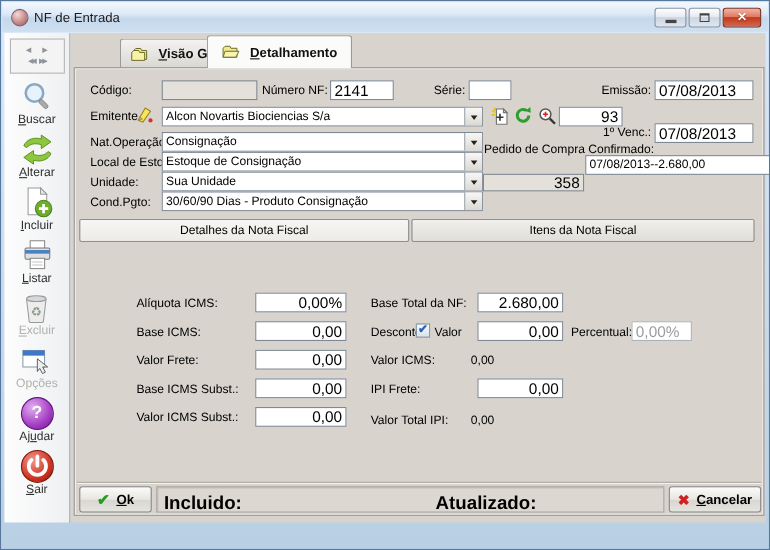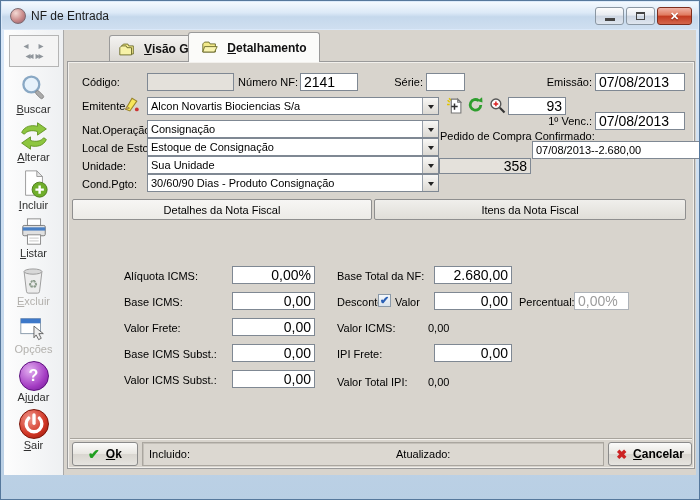--- a/index.html
+++ b/index.html
@@ -89,21 +89,21 @@
     border-top:1px solid #a8a49d; border-bottom:1px solid #f4f2ee; }
 
   .btn { position:absolute; top:380px; height:24px; border:1px solid #8a8a8a; border-radius:3px;
     background:linear-gradient(#fbfbfa,#e8e6e1 50%,#d9d6d0 52%,#e6e4df);
     font-size:12px; font-weight:bold; color:#000;
     display:flex; align-items:center; justify-content:center; gap:6px; }
   .ok-check { color:#1f9e1f; font-size:14px; font-weight:bold; }
   .cancel-x { color:#cc2222; font-size:13px; font-weight:bold; }
   .statuspanel { position:absolute; left:74px; top:380px; width:462px; height:24px;
     border:1px solid #aaa69f; background:#dcd8d1; box-shadow:inset 1px 1px 0 #c4c0b9; }
-  .statuspanel .cell { position:absolute; top:5px; font-size:11px; font-weight:normal; color:#000; }
+  .statuspanel .cell { position:absolute; top:5px; font-size:17px; font-weight:bold; color:#000; }
 
   
   .statusbar { position:absolute; left:3px; right:3px; bottom:3px; height:21px;
     background:#f5f4f2; border-top:1px solid #c9c9c9; display:flex; }
   .seg { font-size:11px; color:#000; padding:4px 8px 0 8px; border-right:1px solid #c5c5c5;
     box-shadow:1px 0 0 #fff; white-space:nowrap; }
   .seg.s1 { width:113px; } .seg.s2 { width:112px; } .seg.s3 { flex:1; border-right:none; box-shadow:none; }
   .grip { position:absolute; right:2px; bottom:2px; width:13px; height:13px; }
   .grip::after { content:""; position:absolute; right:1px; bottom:1px; width:2px; height:2px; background:#9a9a9a;
     box-shadow:-4px 0 #9a9a9a, 0 -4px #9a9a9a, -8px 0 #c2c2c2, 0 -8px #c2c2c2, -4px -4px #b0b0b0; }

